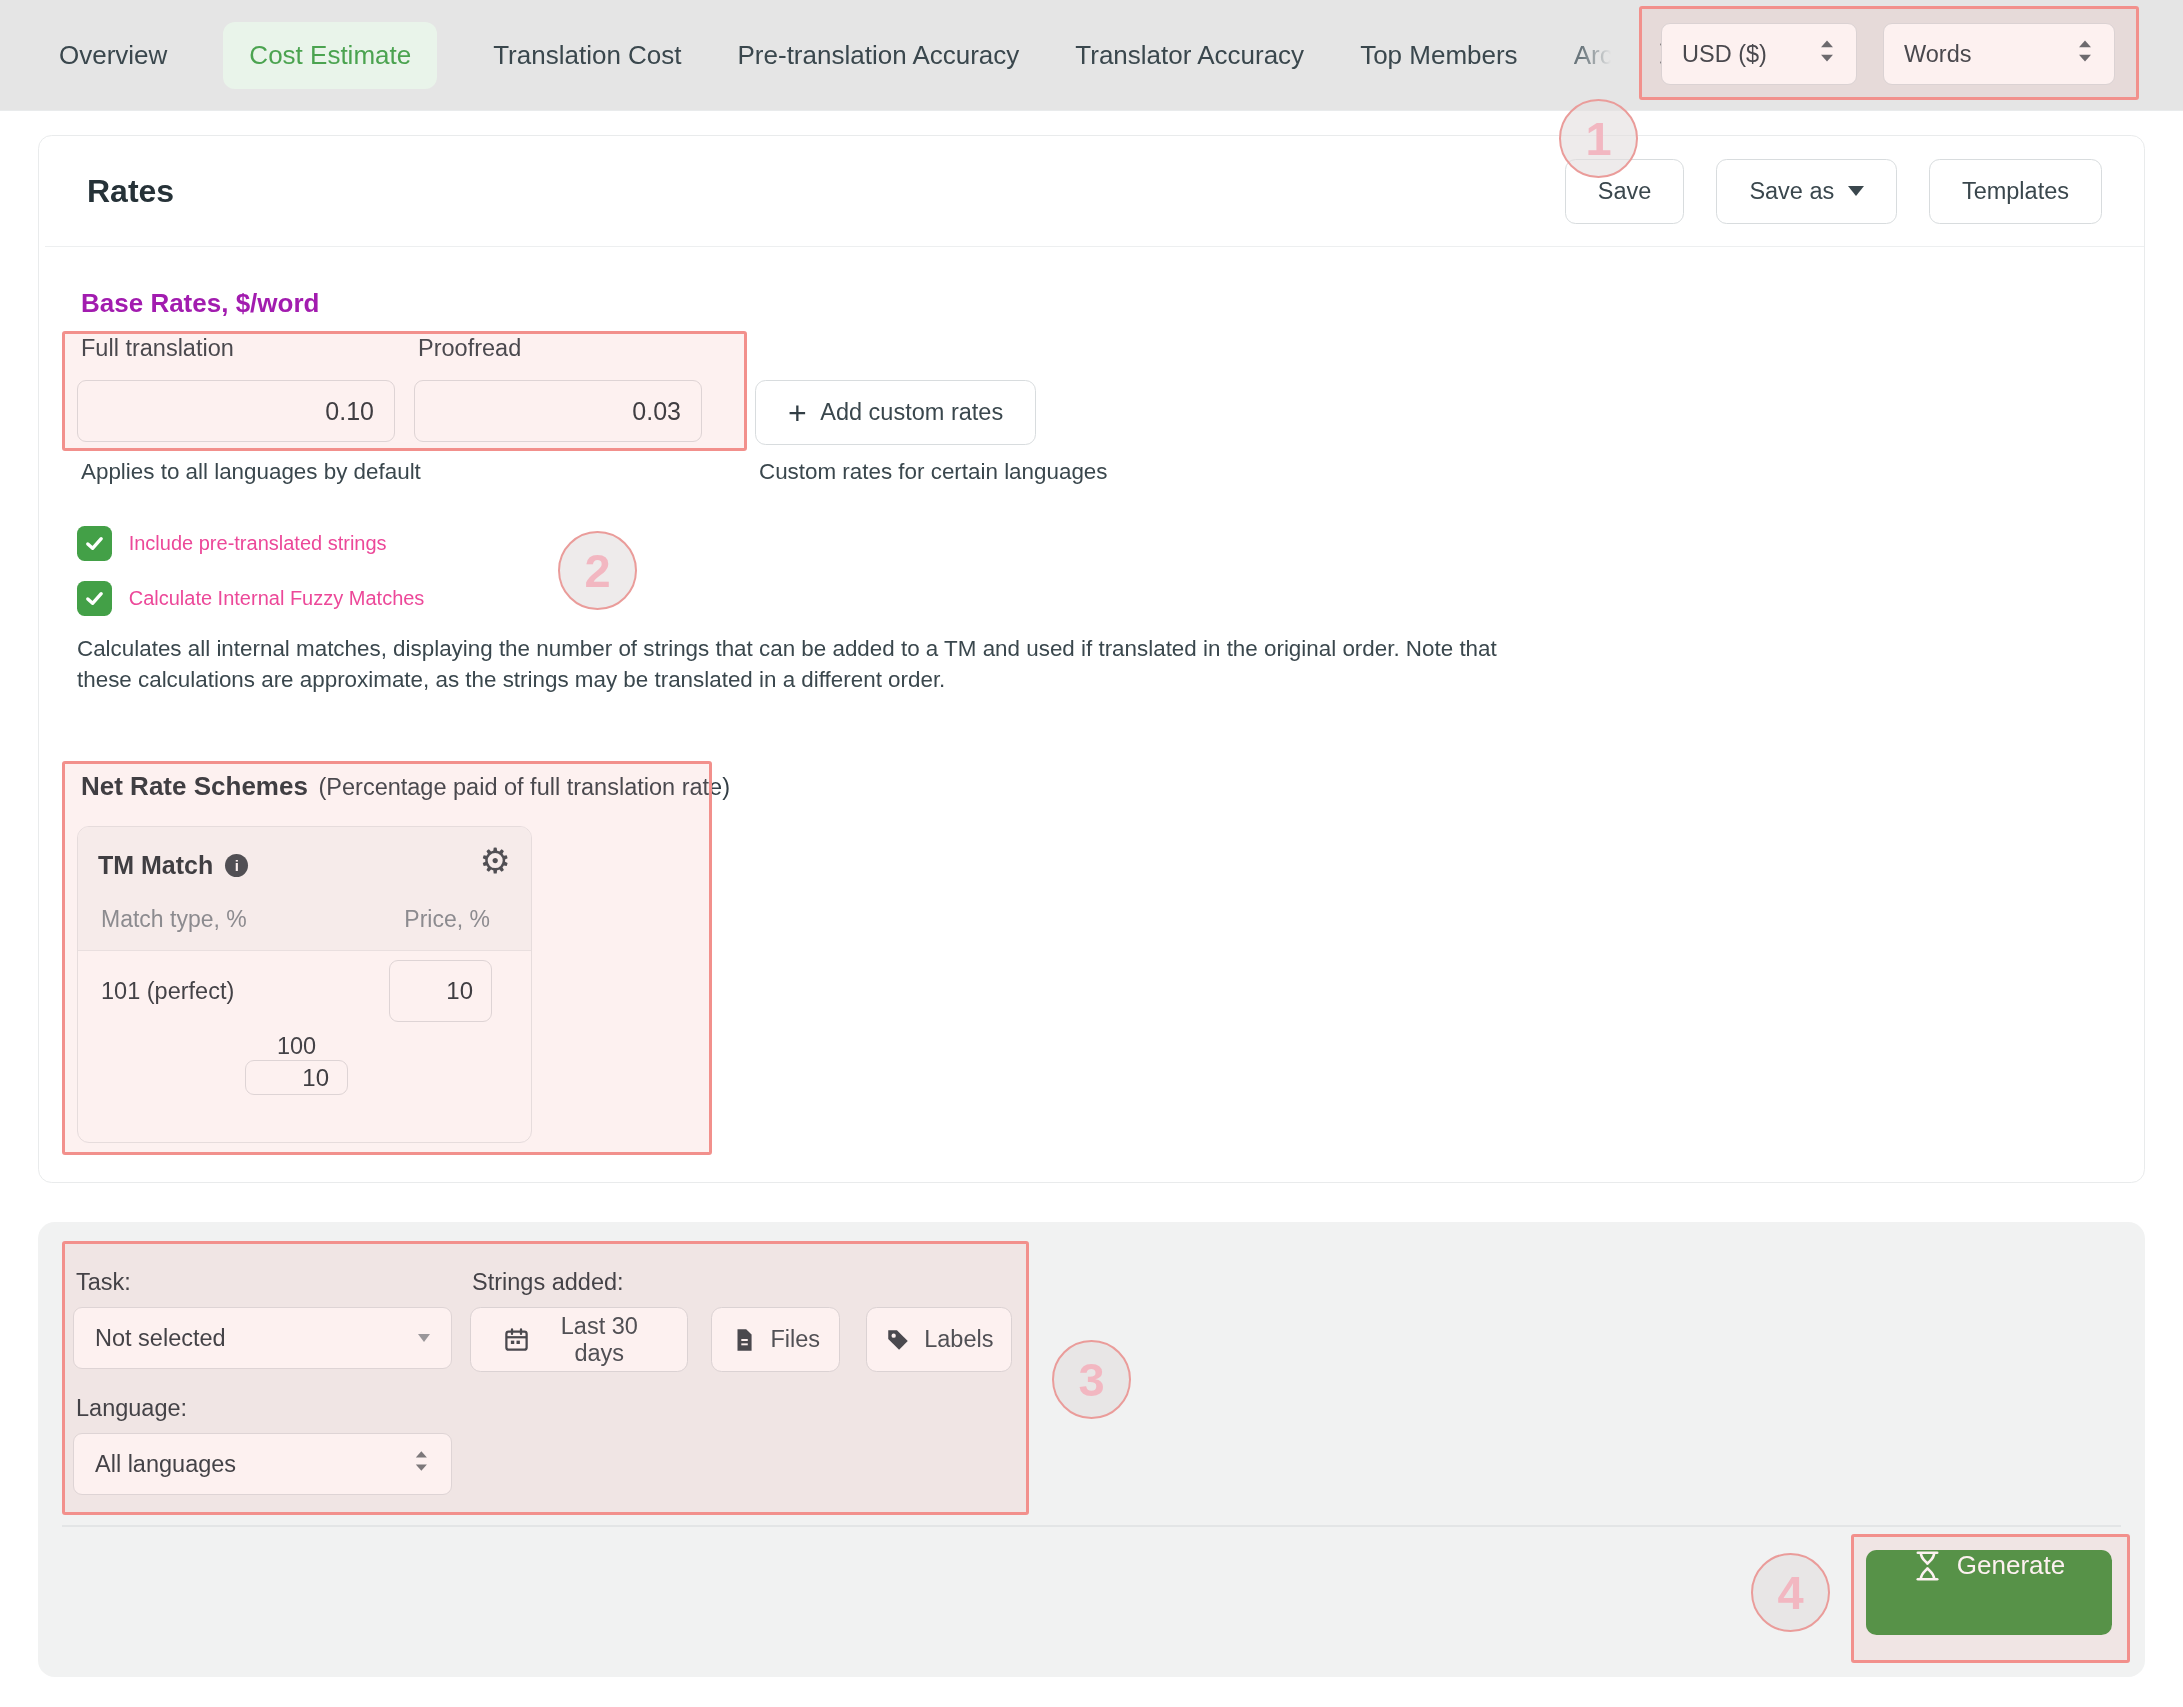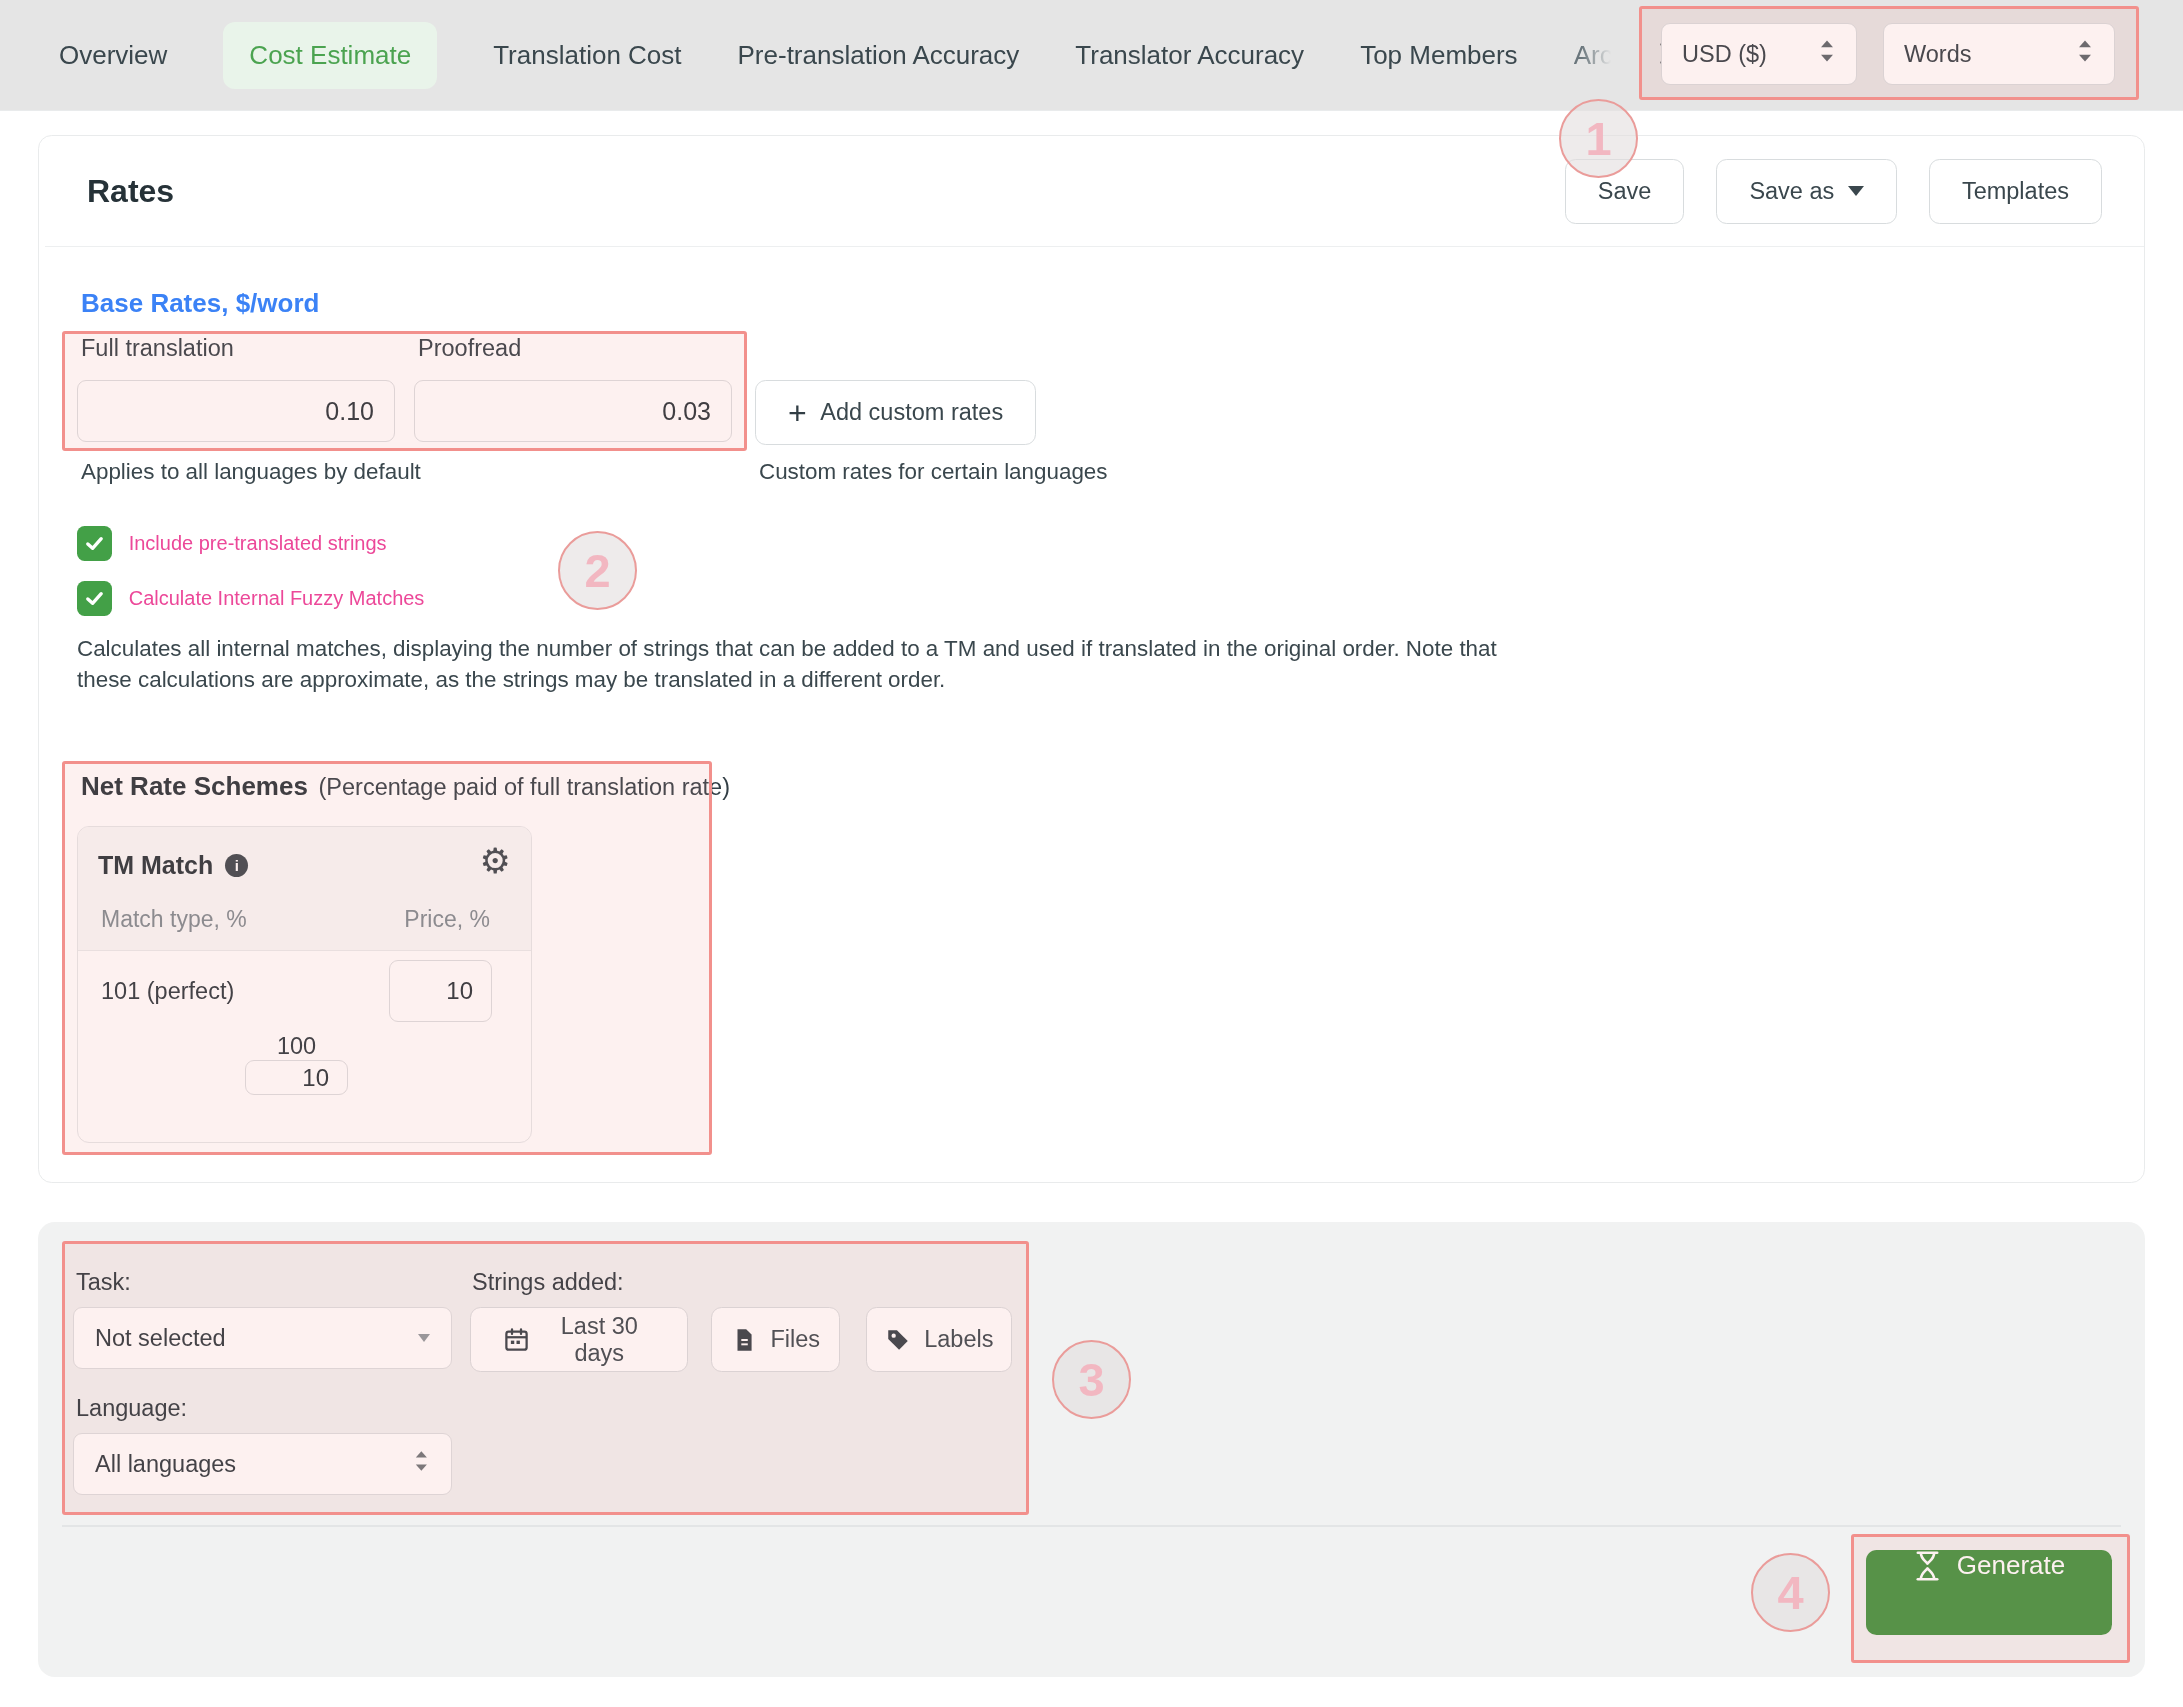--- a/index.html
+++ b/index.html
@@ -72,21 +72,21 @@
     background: #fff; border: 1.5px solid #D8DCDE; border-radius: 10.6px;
     font-size: 23.5px; color: #3A474D; font-family: "Liberation Sans", sans-serif;
     display: flex; align-items: center; gap: 13.6px; cursor: pointer;
   }
   .caret-down {
     width: 0; height: 0; border-left: 8.3px solid transparent;
     border-right: 8.3px solid transparent; border-top: 10px solid #3A474D;
   }
   .caret-down.gray { border-top-color: #8E989D; border-left-width: 6.8px; border-right-width: 6.8px; border-top-width: 8.3px; }
 
-  .section-heading { position: absolute; font-size: 26px; font-weight: 700; color: #3b82f6; }
+  .section-heading { position: absolute; font-size: 26px; font-weight: 700; color: #a21caf; }
   .field-label { position: absolute; font-size: 23.5px; color: #323E45; }
 
   .rate-input {
     position: absolute; height: 62px;
     border: 1.5px solid #DCDEE0; border-radius: 9px; background: #fff;
     font-size: 25px; color: #263238; text-align: right; padding-right: 20px;
     font-family: "Liberation Sans", sans-serif;
   }
   .add-custom { position: absolute; left: 716px; top: 244px; }
   .plus-glyph { font-size: 32px; line-height: 1; color: #323E45; font-weight: 400; }
@@ -239,21 +239,21 @@
       </button>
     </div>
   </div>
 
   <h2 class="section-heading" style="left:42px; top:152px;">Base Rates, $/word</h2>
 
   <span class="field-label" style="left:42px; top:199px;">Full translation</span>
   <span class="field-label" style="left:379px; top:199px;">Proofread</span>
 
   <input class="rate-input" style="left: 38px; top: 244px; width: 318px;" value="0.10">
-  <input class="rate-input" style="left: 375px; top: 244px; width: 318px;" value="0.03">
+  <input class="rate-input" style="left: 375px; top: 244px; width: 288px;" value="0.03">
 
   <button class="btn add-custom">
     <span class="plus-glyph">+</span>
     <span>Add custom rates</span>
   </button>
 
   <span class="helper-text" style="left:42px; top:323px;">Applies to all languages by default</span>
   <span class="helper-text" style="left:720px; top:323px;">Custom rates for certain languages</span>
 
   <div class="check-row" style="top:390px;">

